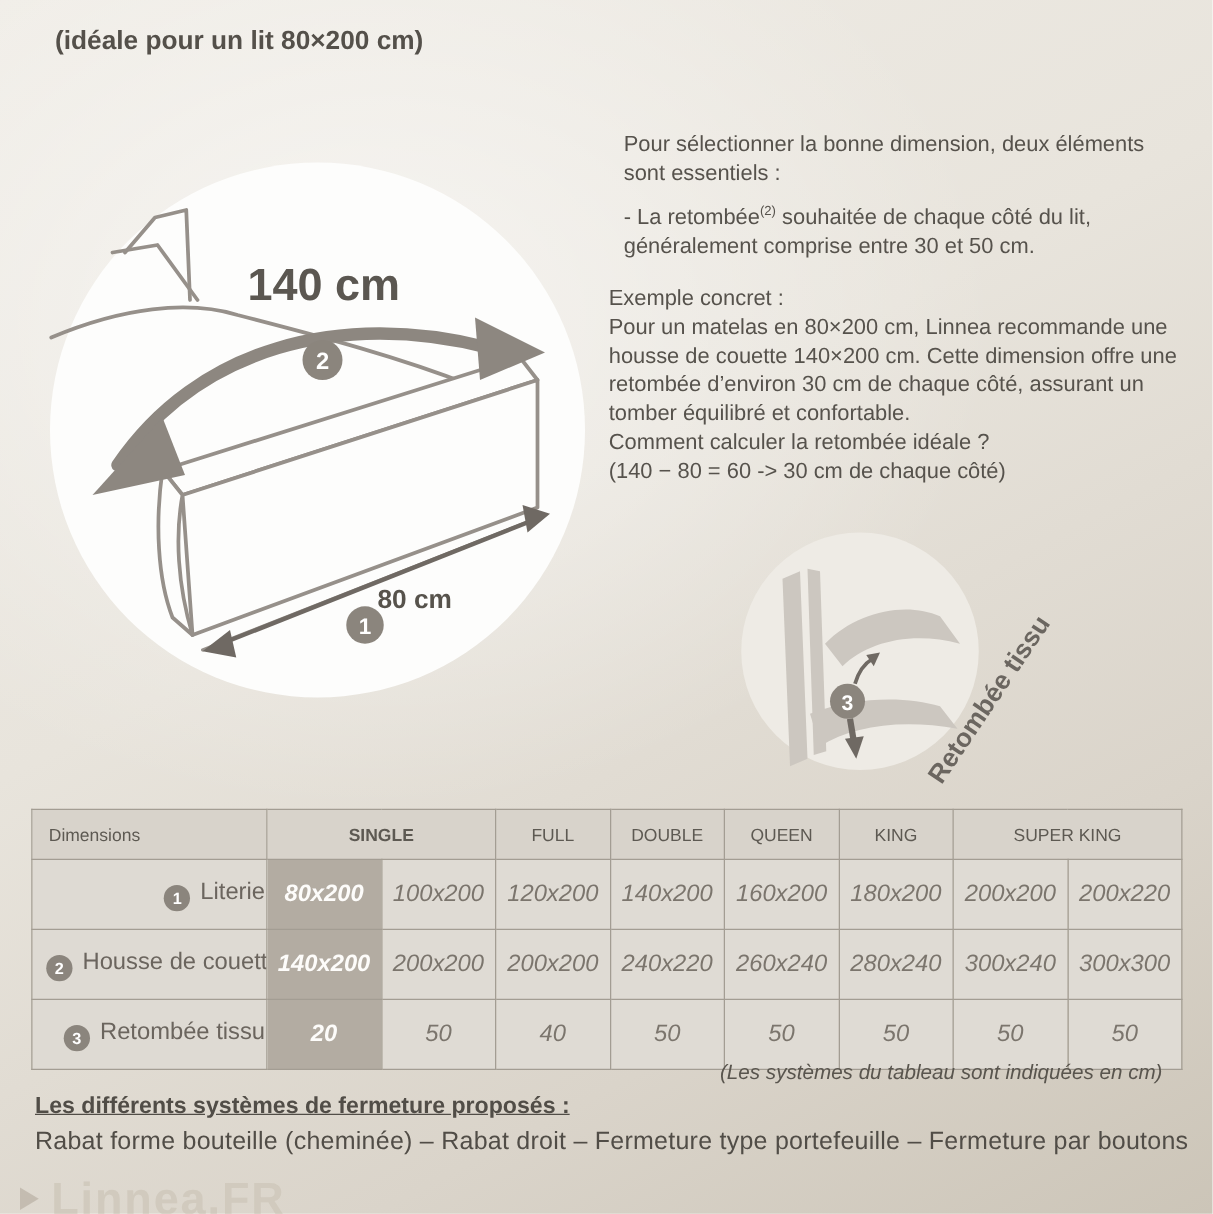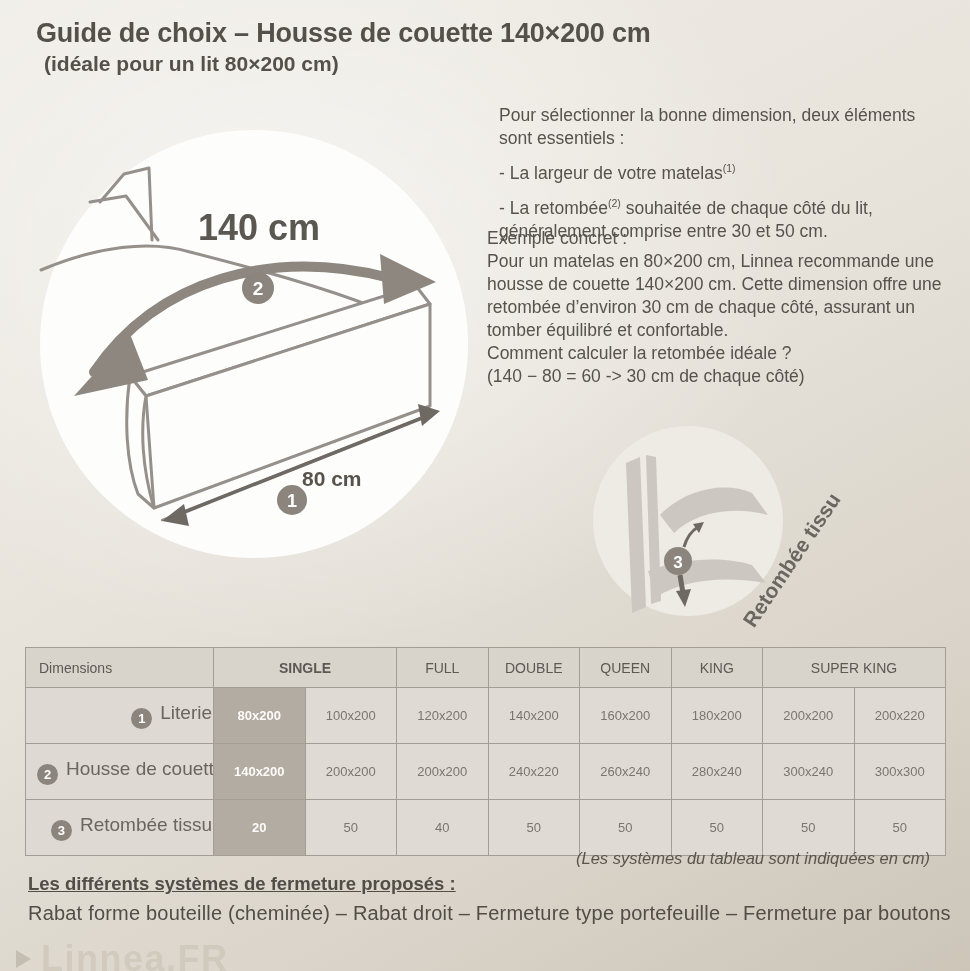--- a/index.html
+++ b/index.html
@@ -29,21 +29,21 @@
     font-size:21px; font-weight:700; color:#6b6660; transform:rotate(-56deg);
   }
 
   .table-wrap{position:absolute; left:25px; top:647px;}
   table{border-collapse:collapse; width:920px; table-layout:fixed;}
   th,td{border:1.6px solid #a39d93; overflow:hidden; white-space:nowrap;}
   thead th{height:37px; background:#d8d3cb; font-weight:400; font-size:14px; color:#5d5952; text-align:center;}
   thead th.dim{text-align:left; padding-left:13px;}
   thead th.group-bold{font-weight:700;}
   tbody th{height:53px; background:#dedad3; text-align:right; padding-left:11px; font-weight:400; font-size:19px; color:#6b655e;}
-  tbody td{background:#dfdbd4; text-align:center; font-size:13px; color:#7b756d;}
+  tbody td{background:#dfdbd4; text-align:center; font-size:19px; color:#7b756d;font-style:italic;}
   tbody td.hl{background:#b3aca2; color:#fdfcfa; font-weight:700;}
   .badge{
     display:inline-flex; width:21px; height:21px; border-radius:50%;
     background:#8b857d; color:#fff; font-size:13px; font-weight:700;
     align-items:center; justify-content:center; margin-right:8px; vertical-align:-4px;
   }
 
   .footnote{position:absolute; right:40px; top:849px; font-size:16.5px; font-style:italic; color:#59554e;}
   .closures{position:absolute; left:28px; top:873px; width:935px;}
   .closures-heading{margin:0; font-size:18.5px; font-weight:700; color:#514d47; text-decoration:underline;}
@@ -52,21 +52,20 @@
   .watermark{position:absolute; left:16px; top:938px; display:flex; align-items:center; gap:10px; opacity:.85;}
   .watermark .tri{width:0; height:0; border-left:15px solid #aba294; border-top:9px solid transparent; border-bottom:9px solid transparent; opacity:.6;}
   .watermark .wm-text{font-size:36px; font-weight:700; color:#cfc8bb; letter-spacing:1.5px;}
 </style>
 </head>
 <body>
 
 <div class="page">
 
   <div class="header">
-    <h1>Guide de choix – Housse de couette 140×200 cm</h1>
     <h2>(idéale pour un lit 80×200 cm)</h2>
   </div>
 
   <svg class="diagram-main" width="432" height="432" viewBox="0 0 432 432">
     <circle cx="216" cy="216" r="214" fill="#fdfdfc"></circle>
     <g stroke="#96908a" stroke-width="3" fill="none" stroke-linejoin="round" stroke-linecap="round">
       <path d="M62,74 L86,46 L111,40 L114,112"></path>
       <path d="M52,74 L88,68 L120,112"></path>
       <path d="M3,142 C60,118 112,112 152,124 C222,142 282,158 338,180"></path>
       <path d="M92,248 L378,158 L392,176 L108,268 Z" fill="#fdfdfc"></path>
@@ -91,21 +90,20 @@
     </g>
     <text x="264" y="358" font-size="21" font-weight="700" fill="#57534c">80 cm</text>
     <g>
       <circle cx="254" cy="372" r="15" fill="#8b857d"></circle>
       <text x="254" y="379" font-size="18" font-weight="700" fill="#ffffff" text-anchor="middle">1</text>
     </g>
   </svg>
 
   <div class="right-col">
     <p>Pour sélectionner la bonne dimension, deux éléments sont essentiels :</p>
-    <p><span>- La largeur de votre matelas</span><sup>(1)</sup></p>
     <p><span>- La retombée</span><sup>(2)</sup><span> souhaitée de chaque côté du lit, généralement comprise entre 30 et 50 cm.</span></p>
   </div>
 
   <div class="example">
     <p class="bold">Exemple concret :</p>
     <p>Pour un matelas en 80×200 cm, Linnea recommande une housse de couette 140×200 cm. Cette dimension offre une retombée d’environ 30 cm de chaque côté, assurant un tomber équilibré et confortable.</p>
     <p>Comment calculer la retombée idéale ?</p>
     <p>(140 − 80 = 60 -&gt; 30 cm de chaque côté)</p>
   </div>
 

